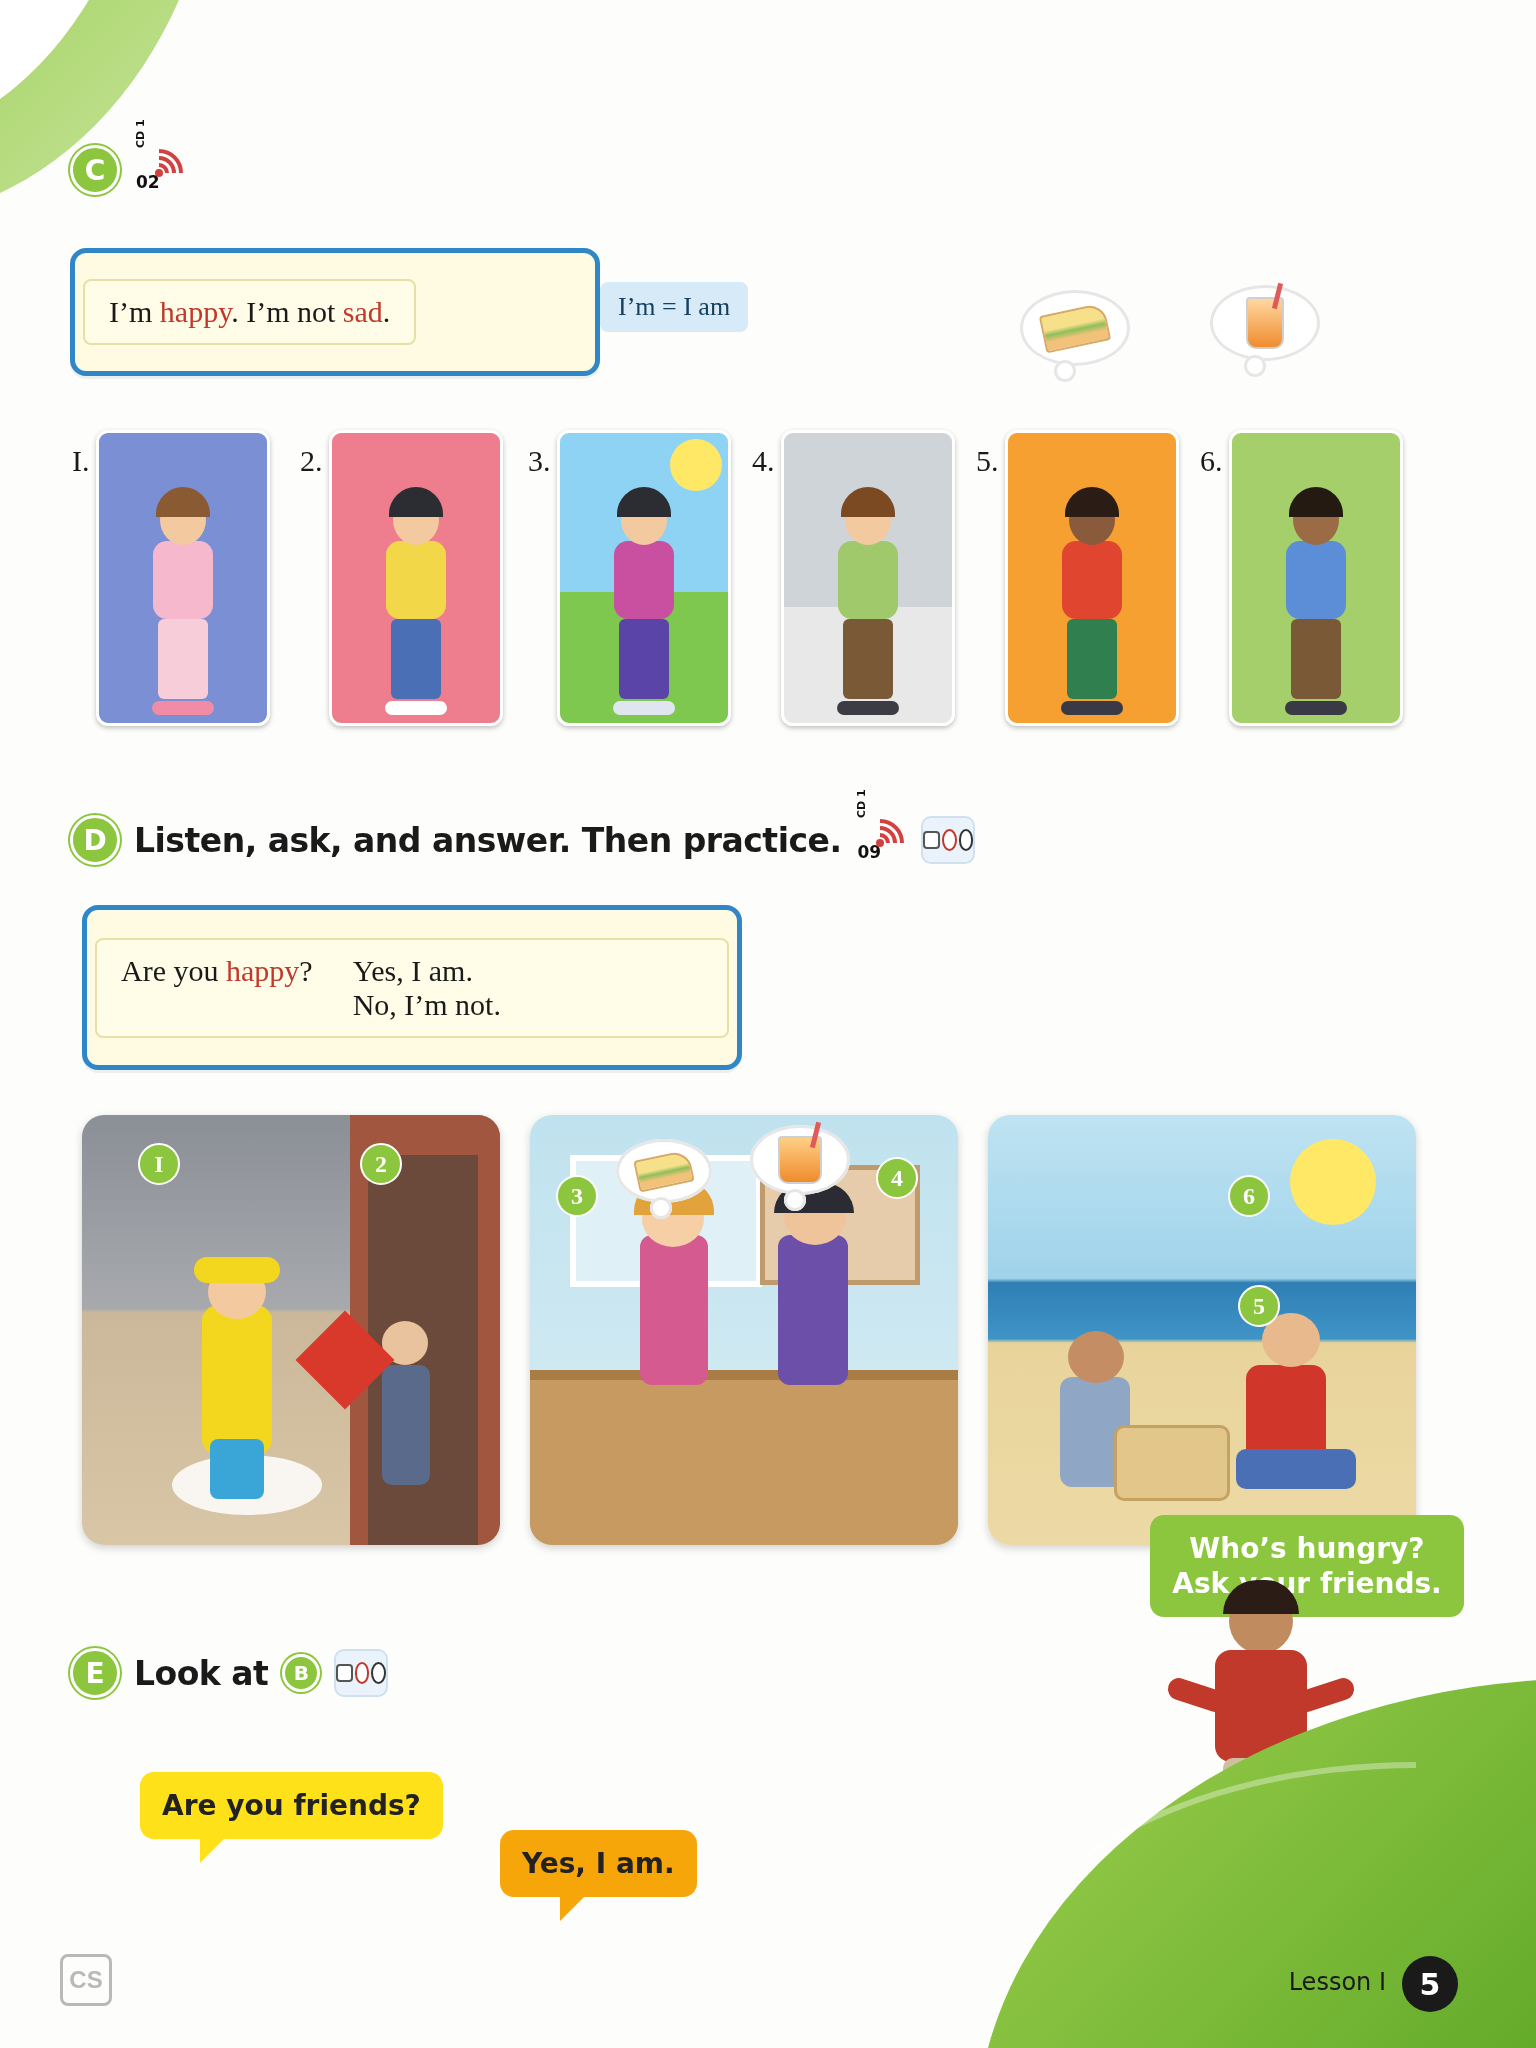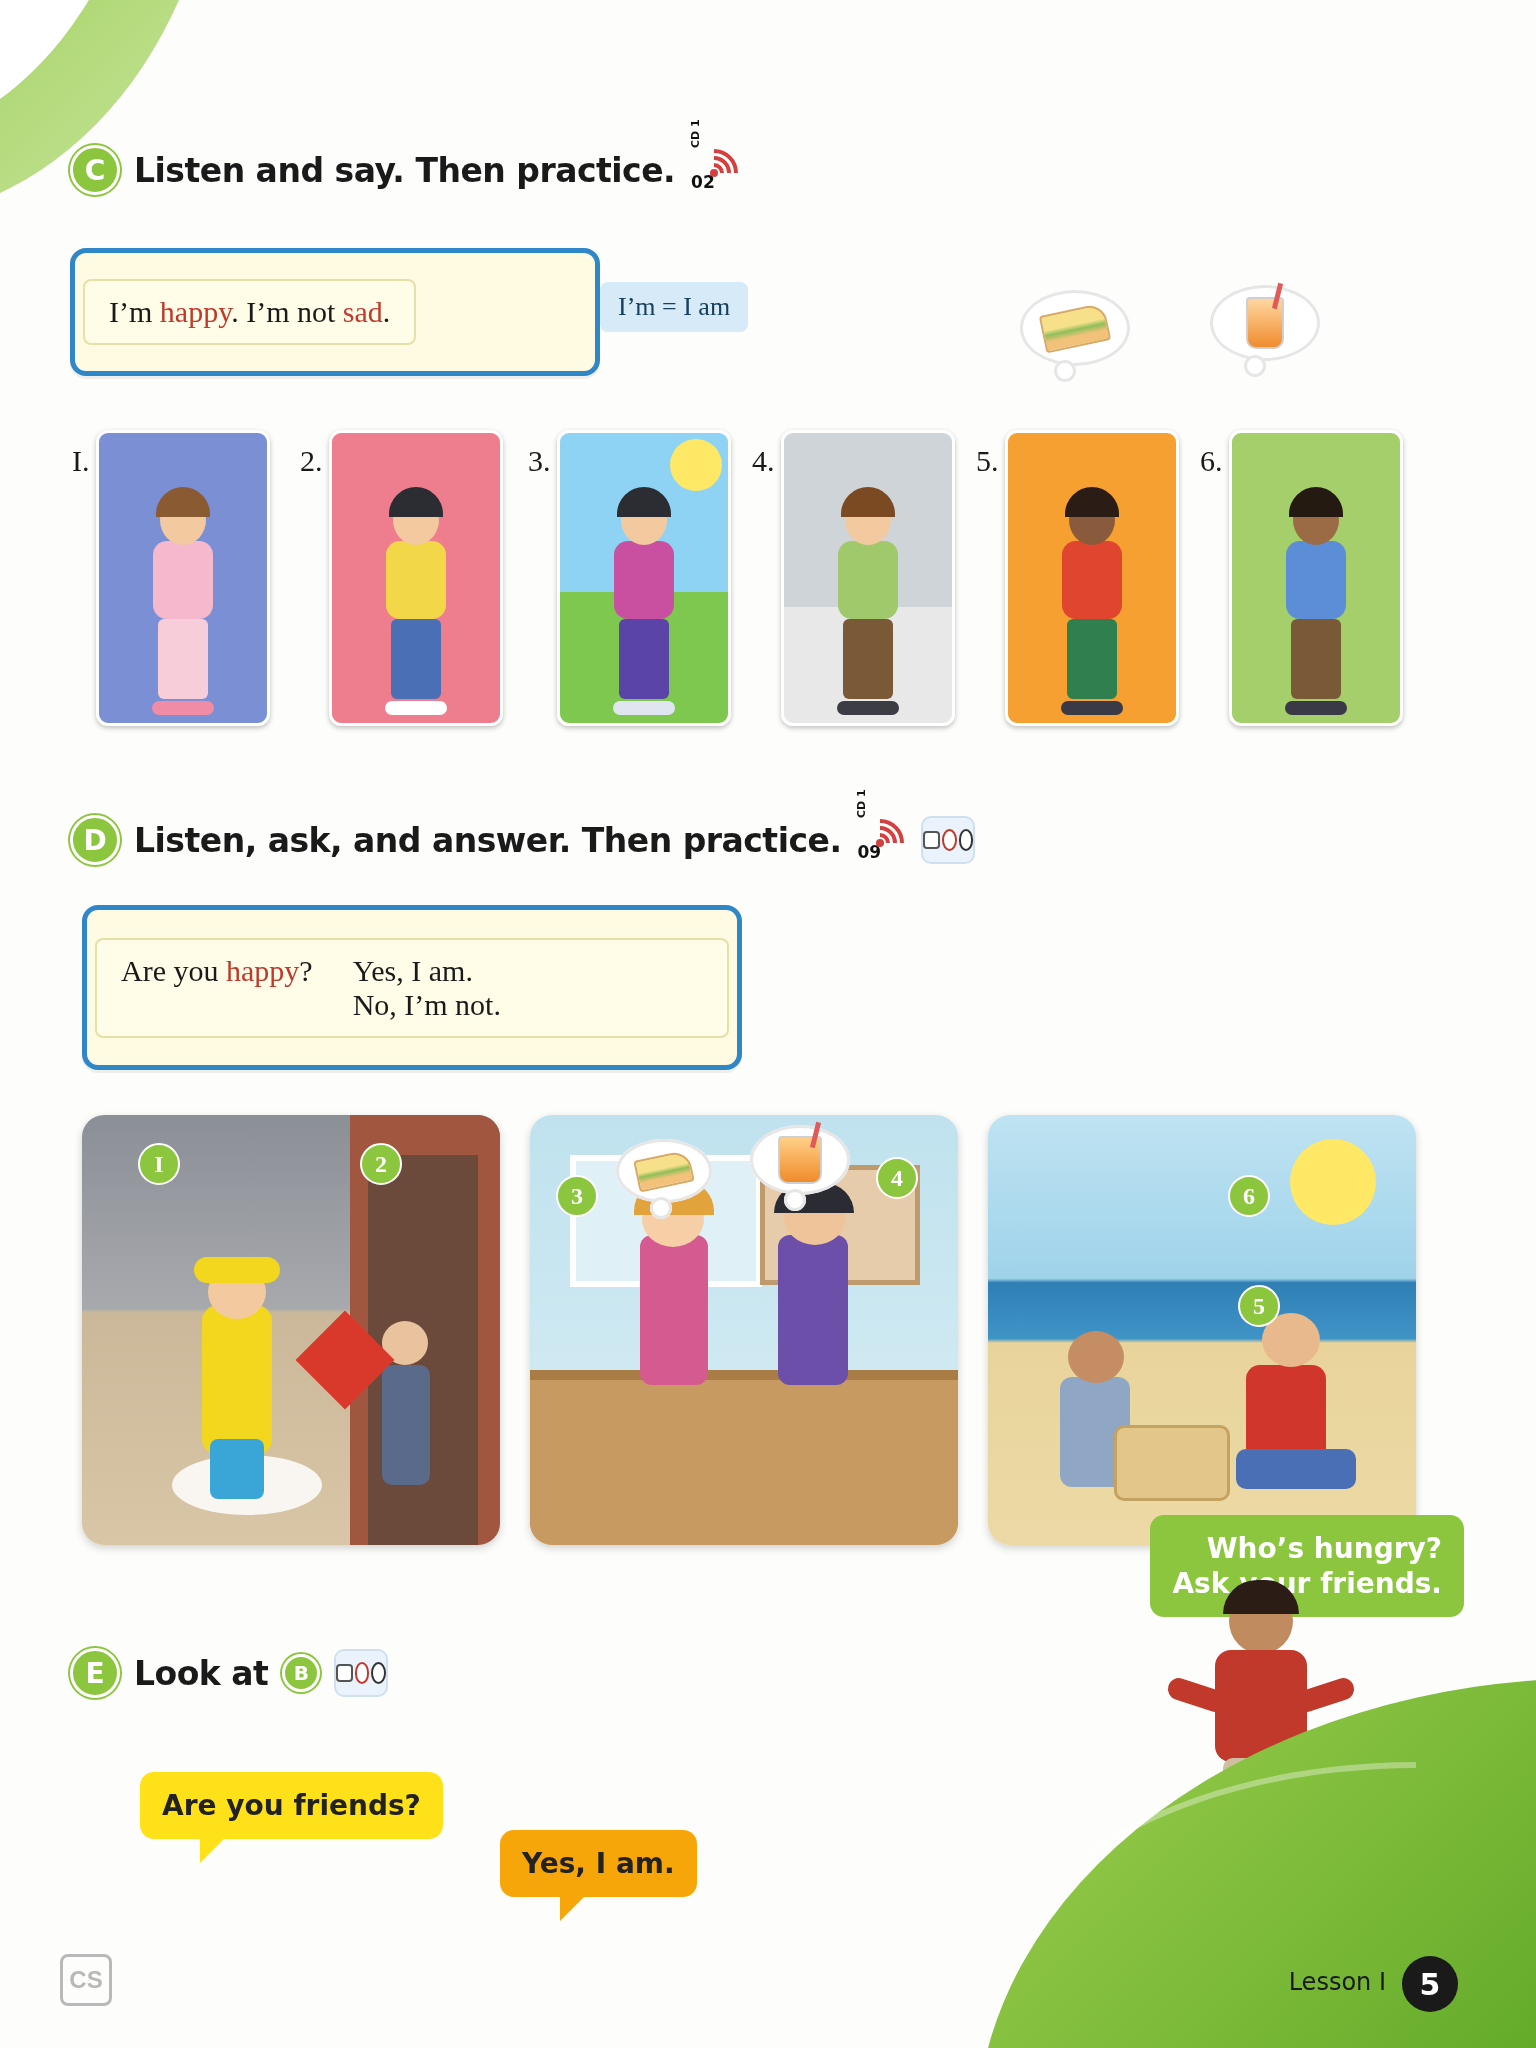--- a/index.html
+++ b/index.html
@@ -337,21 +337,20 @@
 </head>
 <body>
 
 <div class="page">
 
   <div class="corner-tl"></div>
   <div class="corner-tl2"></div>
 
   <div class="section-head" style="left:70px; top:145px;">
     <div class="badge">C</div>
-    <div class="head-title">Listen and say. Then practice.</div>
     <div class="audio-icon">
       <span class="cd">CD 1</span>
       <span class="num">02</span>
       <span class="waves">
         <svg width="34" height="34" viewBox="0 0 34 34">
           <circle cx="7" cy="27" r="4" fill="#d34040"></circle>
           <path d="M7 19 a8 8 0 0 1 8 8" fill="none" stroke="#d34040" stroke-width="4"></path>
           <path d="M7 12 a15 15 0 0 1 15 15" fill="none" stroke="#d34040" stroke-width="4"></path>
           <path d="M7 5 a22 22 0 0 1 22 22" fill="none" stroke="#d34040" stroke-width="4"></path>
         </svg>
@@ -535,21 +534,21 @@
     <div style="position:absolute;left:72px;bottom:58px;width:70px;height:110px;background:#8fa6c4;border-radius:12px"></div>
     <div style="position:absolute;left:80px;bottom:162px;width:56px;height:52px;background:#c58d63;border-radius:50%"></div>
     <div style="position:absolute;left:126px;bottom:44px;width:110px;height:70px;background:#e2c68a;border-radius:10px;border:3px solid #c4a362"></div>
     <div style="position:absolute;right:90px;bottom:70px;width:80px;height:110px;background:#d0362a;border-radius:14px"></div>
     <div style="position:absolute;right:96px;bottom:178px;width:58px;height:54px;background:#e8b98c;border-radius:50%"></div>
     <div style="position:absolute;right:60px;bottom:56px;width:120px;height:40px;background:#4a6fb5;border-radius:10px"></div>
     <div class="scene-num" style="right:146px; top:60px;">6</div>
     <div class="scene-num" style="left:250px; top:170px;">5</div>
   </div>
 
-  <div class="speech green" style="right:72px; top:1515px; width:270px; text-align:right;">
+  <div class="speech green" style="right:72px; top:1515px; width:270px; text-align:center;">
     <div>Who’s hungry?</div>
     <div>Ask your friends.</div>
     <span class="tail" style="bottom:-22px; left:110px; border-width:24px 18px 0 0; border-color:#8cc63f transparent transparent transparent;"></span>
   </div>
 
   <div style="position:absolute; right:185px; bottom:140px; width:180px; height:320px;">
     <div style="position:absolute;left:58px;top:0;width:64px;height:66px;background:#c08b5e;border-radius:50%"></div>
     <div style="position:absolute;left:52px;top:-8px;width:76px;height:34px;background:#2b1d16;border-radius:34px 34px 0 0"></div>
     <div style="position:absolute;left:44px;top:62px;width:92px;height:112px;background:#c0392b;border-radius:16px"></div>
     <div style="position:absolute;left:-4px;top:96px;width:60px;height:22px;background:#c0392b;border-radius:12px;transform:rotate(18deg)"></div>

